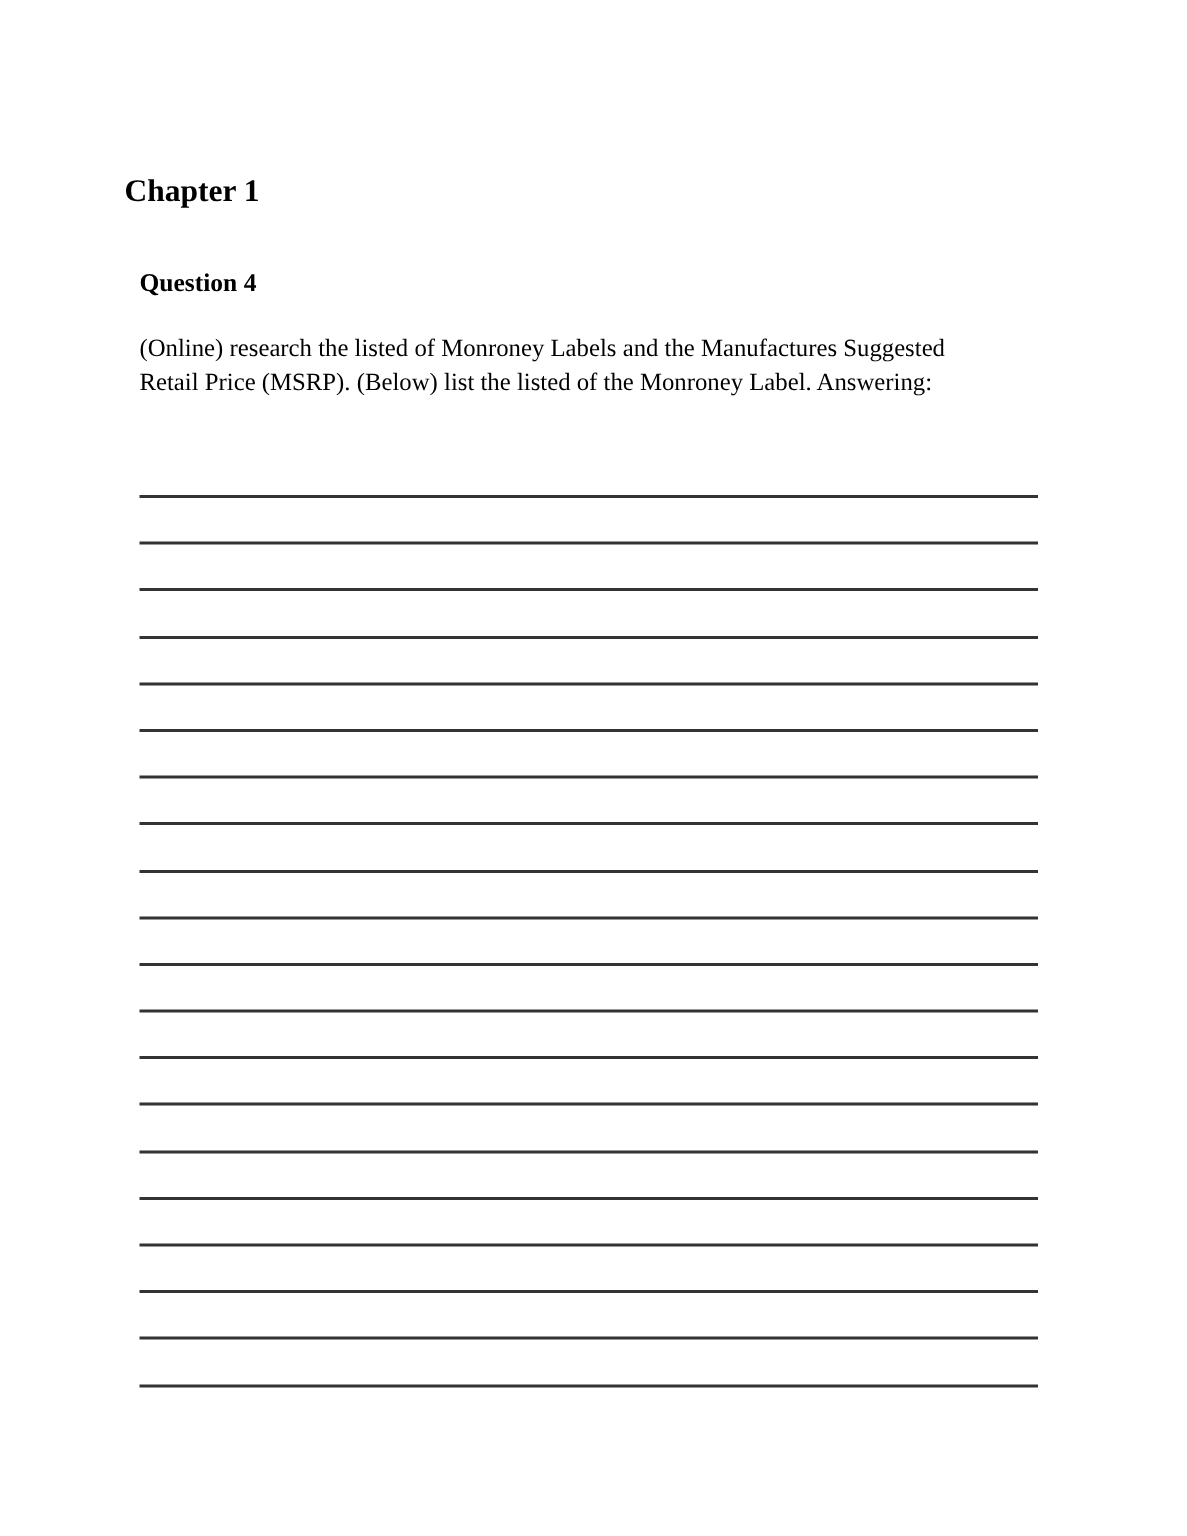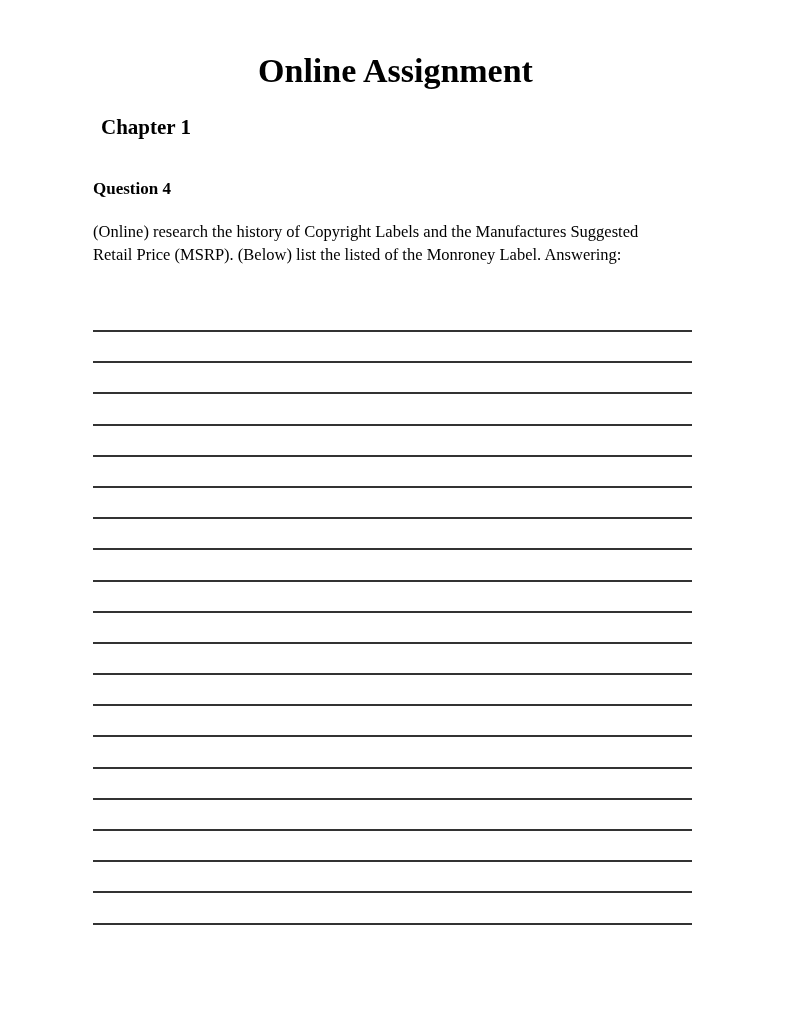--- a/index.html
+++ b/index.html
@@ -20,21 +20,21 @@
     position: absolute;
     top: 52px;
     left: 0;
     width: 100%;
     text-align: center;
     font-size: 34px;
     font-weight: bold;
   }
   .chapter-block {
     position: absolute;
-    left: 101px;
+    left: 83px;
     top: 112px;
     font-size: 21px;
     font-weight: bold;
     line-height: 30px;
   }
   .question-label {
     position: absolute;
     left: 93px;
     top: 179px;
     font-size: 17px;
@@ -96,30 +96,29 @@
     transform: scaleX(0.8);
     transform-origin: left top;
     white-space: nowrap;
   }
 </style>
 </head>
 <body>
 
 <div class="page">
 
-  <div class="doc-title">Online Assignment</div>
 
   <div class="chapter-block">
     <div>Chapter 1</div>
   </div>
 
   <div class="question-label">Question 4</div>
 
   <div class="question-body">
-    <div>(Online) research the history of Copyright Labels and the Manufactures Suggested</div>
+    <div>(Online) research the listed of Monroney Labels and the Manufactures Suggested</div>
     <div>Retail Price (MSRP). (Below) list the listed of the Monroney Label. Answering:</div>
   </div>
 
   <div class="answer-lines">
       <div class="answer-line"></div>
       <div class="answer-line"></div>
       <div class="answer-line"></div>
       <div class="answer-line"></div>
       <div class="answer-line"></div>
       <div class="answer-line"></div>

